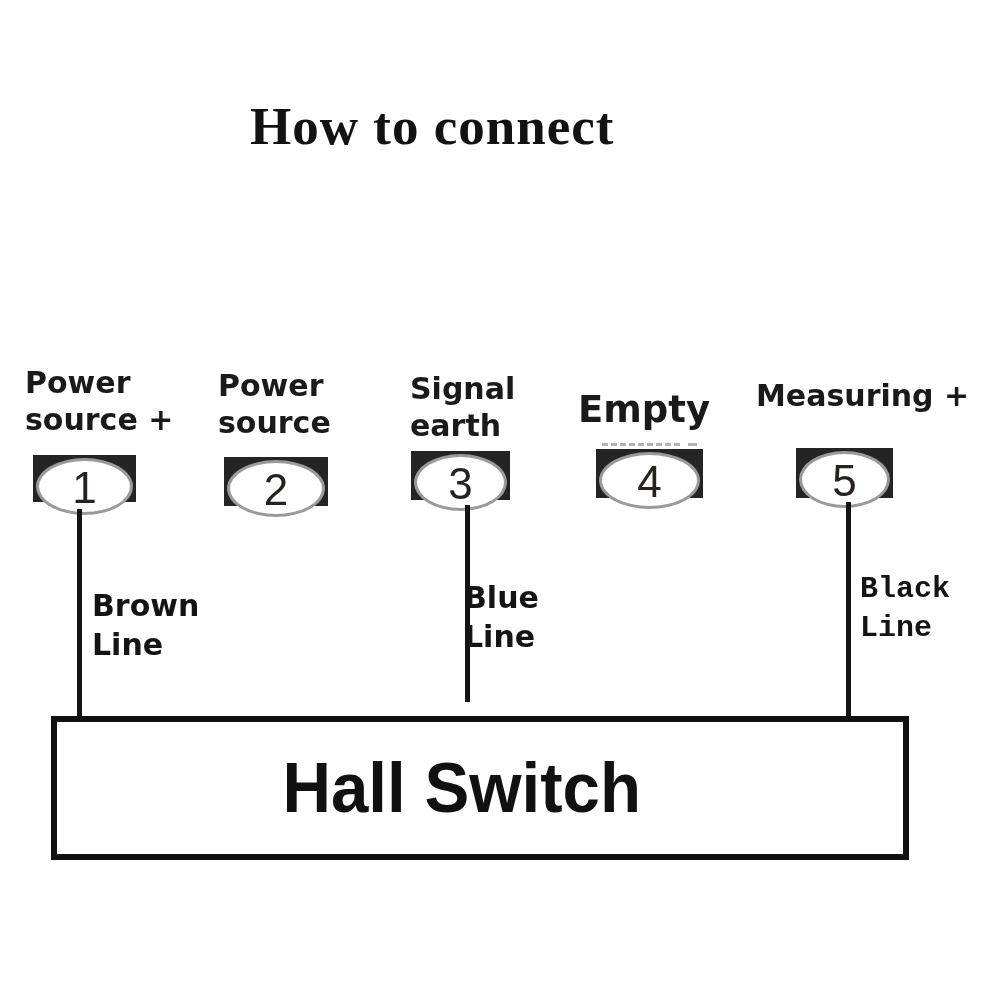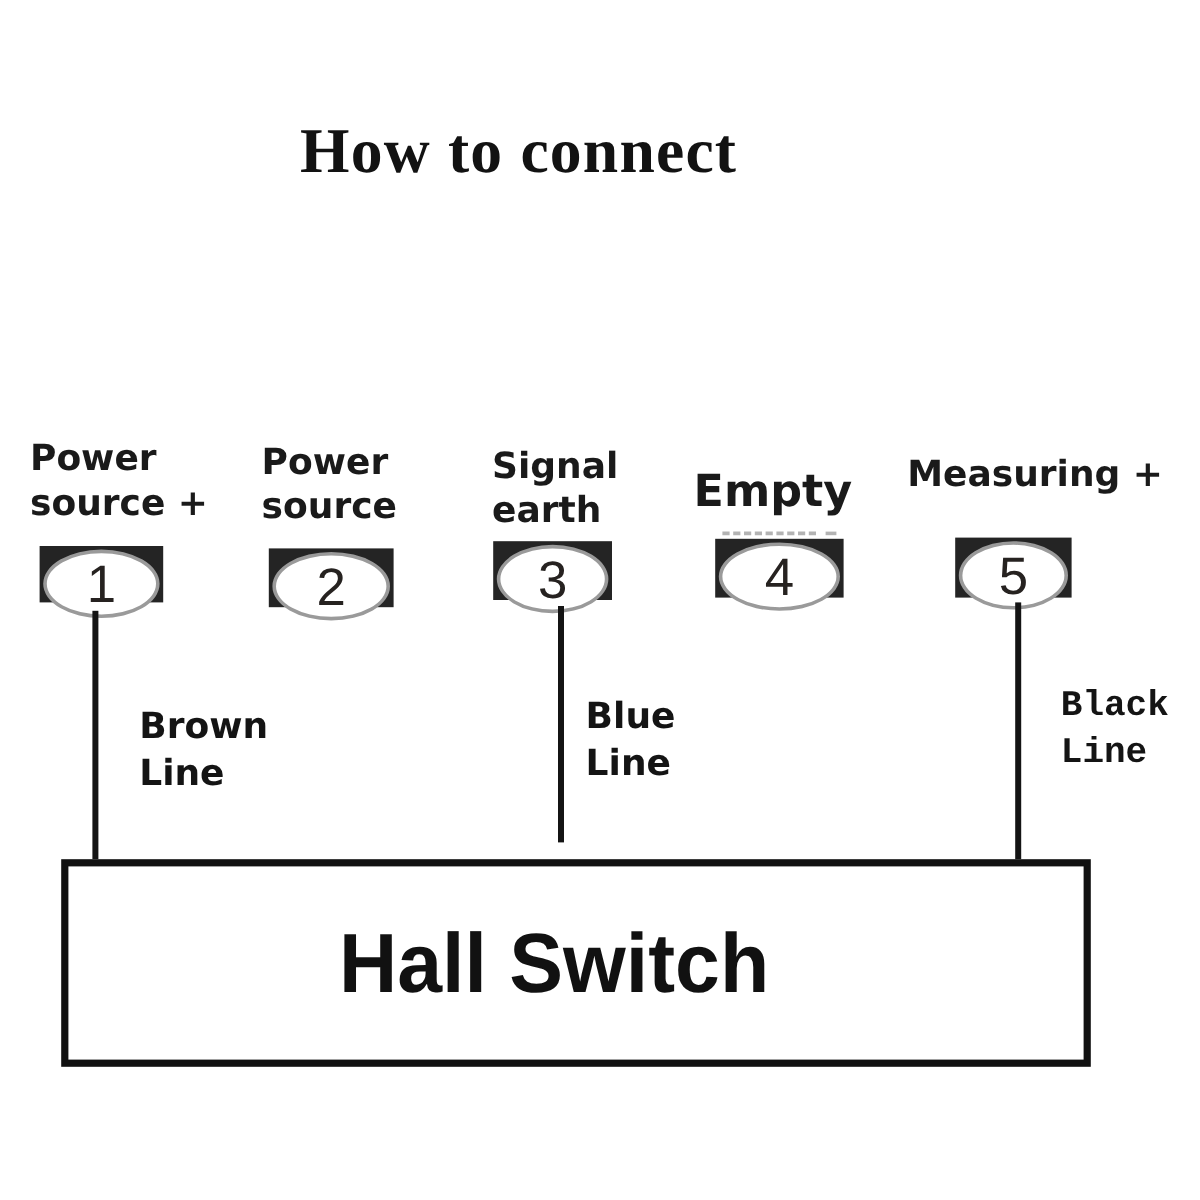--- a/index.html
+++ b/index.html
@@ -104,34 +104,33 @@
   .wire-5 { left: 846px; top: 502px; height: 216px; }
 
   
   .wire-label {
     position: absolute;
     font-weight: bold;
     font-size: 30px;
     line-height: 39px;
     color: #141414;
     white-space: nowrap;
-    margin-left: 24px;
   }
   .wire-label span { display: block; }
   .wlbl-brown { left: 92px;  top: 586px; }
   .wlbl-blue  { left: 464px; top: 578px; }
   .wlbl-black { left: 860px; top: 570px; font-family: Liberation Mono, monospace; }
 
   
   .device-box {
     position: absolute;
     left: 51px;
     top: 716px;
     width: 858px;
-    height: 173px;
+    height: 144px;
     box-sizing: border-box;
     border: 6px solid #111111;
     background: #ffffff;
     display: flex;
     align-items: center;
     justify-content: center;
   }
   .device-label {
     font-family: "Liberation Sans", sans-serif;
     font-weight: bold;

